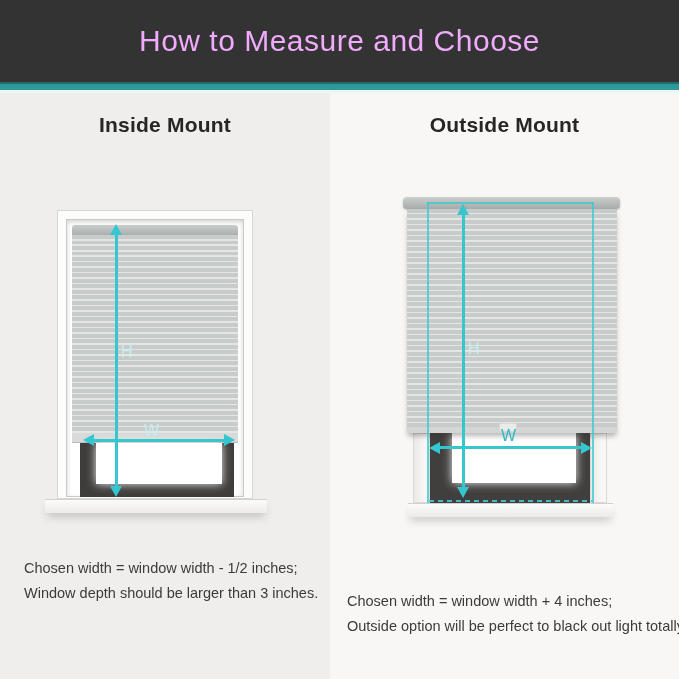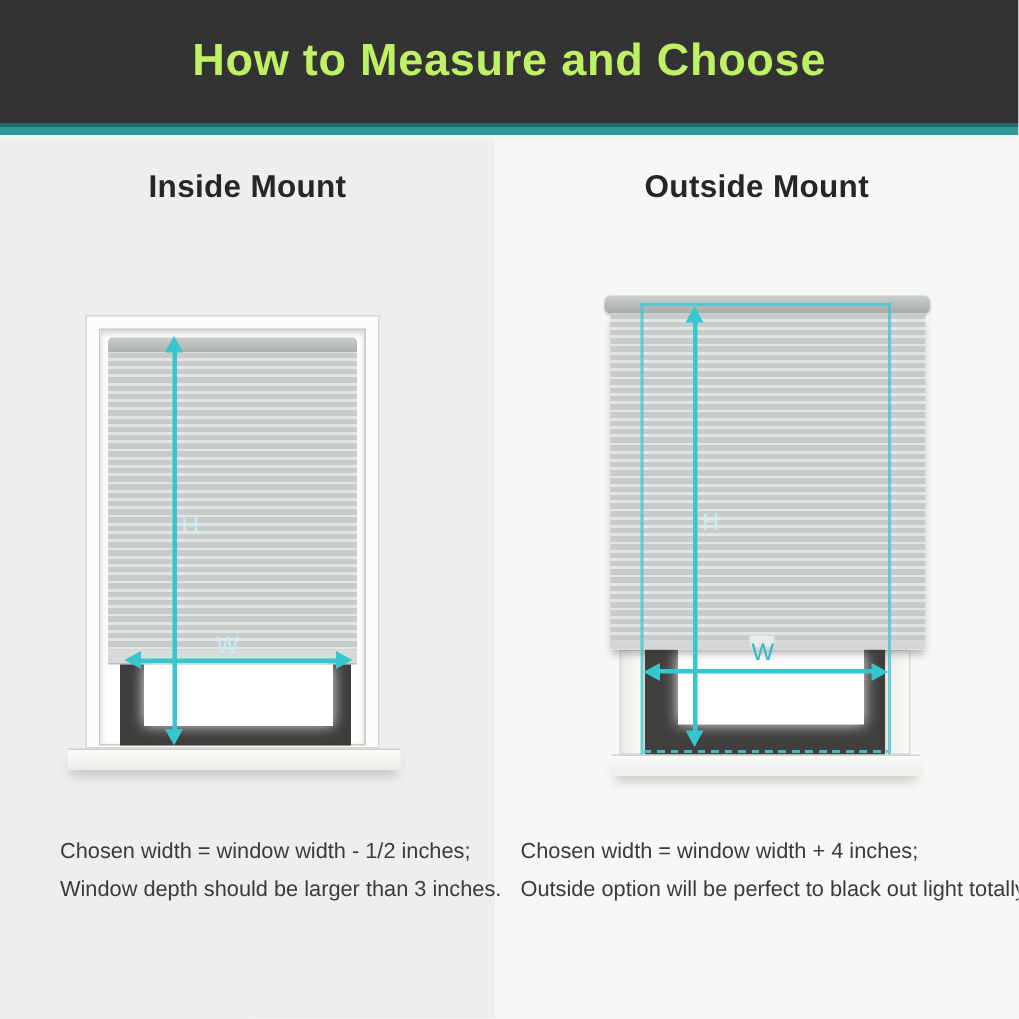--- a/index.html
+++ b/index.html
@@ -7,21 +7,21 @@
   #page {
     position:relative; width:679px; height:679px; overflow:hidden;
     background:#f4f3f1;
   }
   
   .hdr {
     position:absolute; left:0; top:0; width:679px; height:82px;
     background:#333333; display:flex; align-items:center; justify-content:center;
   }
   .hdr h1 {
-    margin:0; color:#bef264; font-size:30px; font-weight:700; letter-spacing:0.5px;
+    margin:0; color:#f0abfc; font-size:30px; font-weight:400; letter-spacing:0.5px;
   }
   .accent {
     position:absolute; left:0; top:82px; width:679px; height:8px;
     background:linear-gradient(180deg,#1f6b6d 0%,#1f6b6d 30%,#2f9899 30%,#2f9899 100%);
   }
   .accent-pale { position:absolute; left:0; top:90px; width:679px; height:3px; background:#eef6f3; }
 
   
   .col-bg-left  { position:absolute; left:0;   top:93px; width:330px; height:586px; background:#efeeec; }
   .col-bg-right { position:absolute; left:330px; top:93px; width:349px; height:586px; background:#f8f7f5; }
@@ -90,22 +90,22 @@
     box-shadow:0 0 9px rgba(255,255,255,0.9); }
   .r-sill { left:408px; top:503px; width:205px; }
   .r-outline-v { position:absolute; top:202px; width:2px; height:301px; background:rgba(64,200,210,0.8); }
   .r-outline-h { position:absolute; left:427px; top:202px; width:167px; height:2px; background:rgba(64,200,210,0.8); }
   .r-dashed { position:absolute; left:429px; top:500px; width:163px; height:2px;
     background:repeating-linear-gradient(90deg, rgba(64,200,210,0.9) 0 5px, transparent 5px 9px); }
 
   
   .notes { position:absolute; top:556px; margin:0; color:#3c3b3a; font-size:14.5px; }
   .notes p { margin:0; line-height:25px; white-space:nowrap; }
-  .notes.inside  { left:40px;  width:300px; }
-  .notes.outside { left:347px; width:332px; }
+  .notes.inside  { left:24px;  width:300px; }
+  .notes.outside { left:347px; width:332px;margin-top:33px; }
 </style>
 </head>
 <body>
 
 <div id="page">
 
   <div class="hdr">
     <h1>How to Measure and Choose</h1>
   </div>
   <div class="accent"></div>

